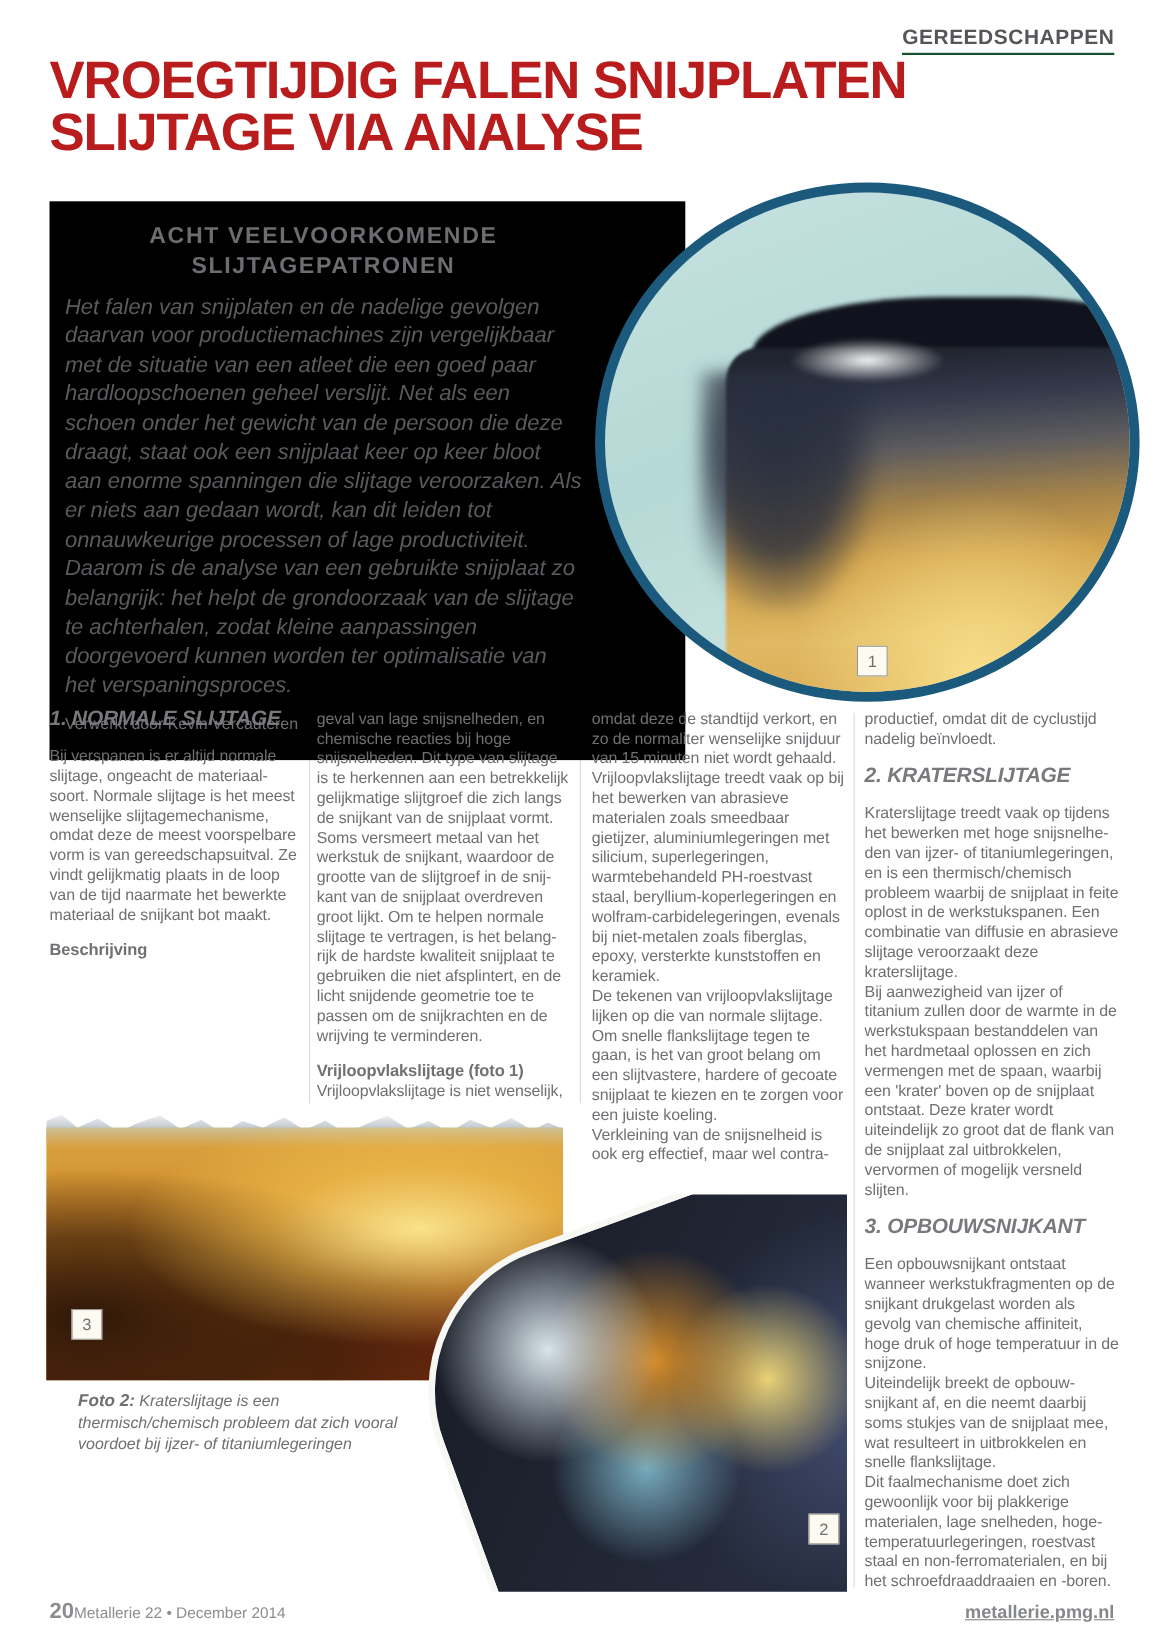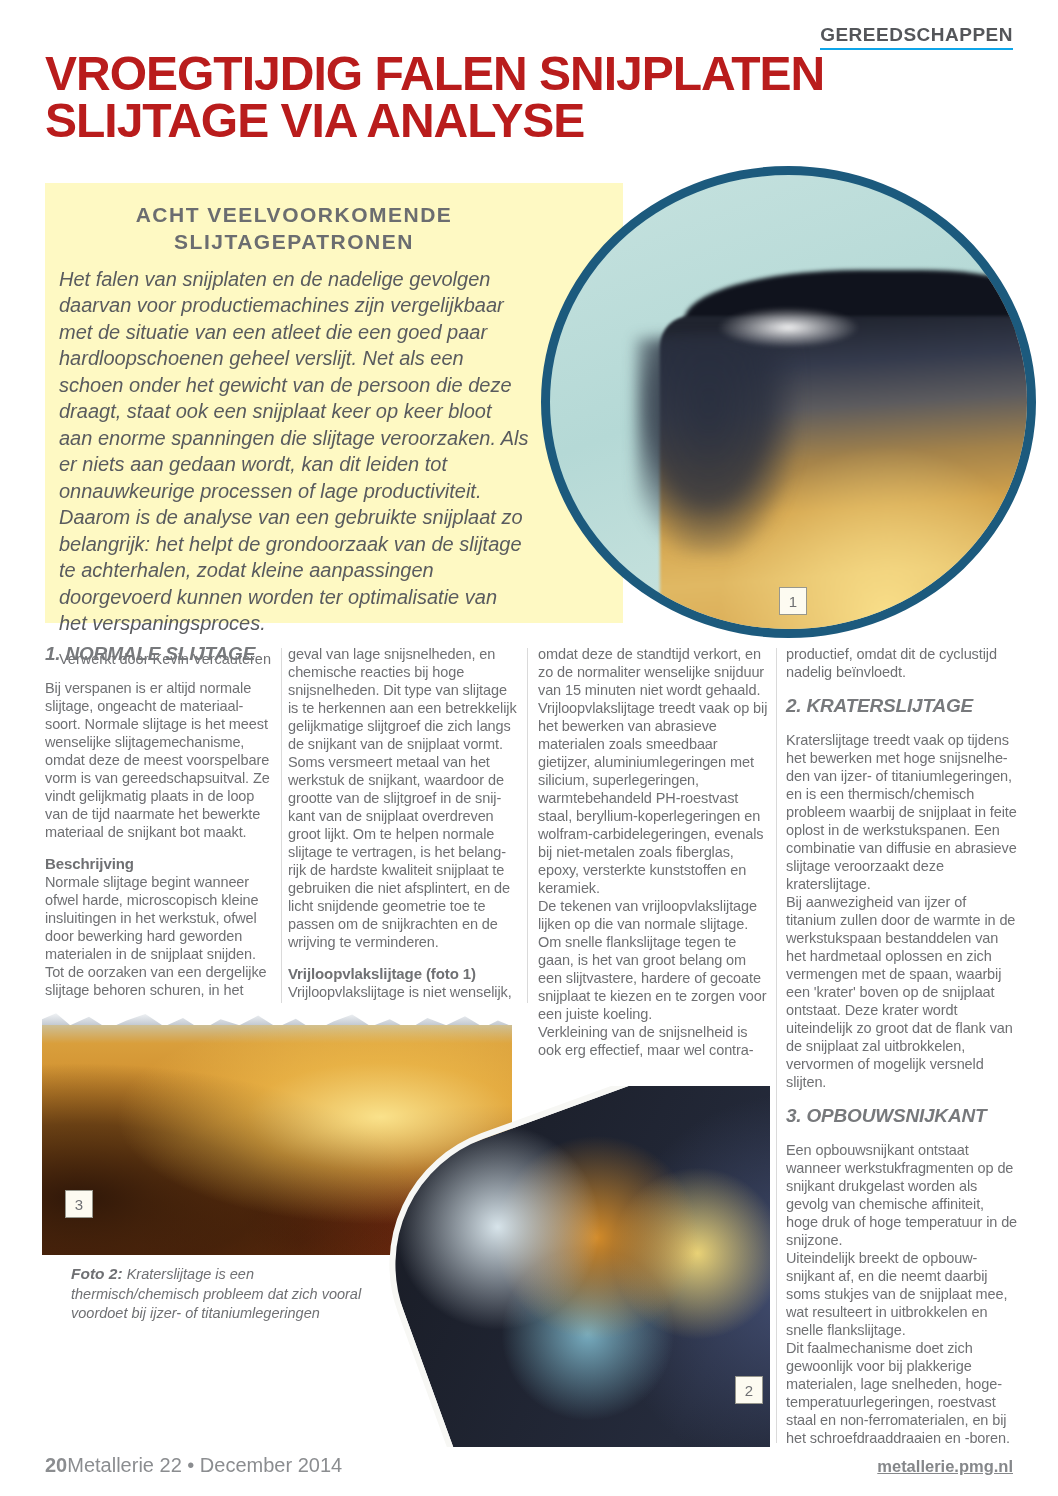--- a/index.html
+++ b/index.html
@@ -3,31 +3,31 @@
 <meta charset="utf-8">
 <style>
   html,body{margin:0;padding:0;background:#ffffff;}
   .page{
     position:relative;width:1058px;height:1496px;background:#ffffff;overflow:hidden;
     font-family:"Liberation Sans",sans-serif;color:#6f7073;
   }
   
   .category{
     position:absolute;top:24px;right:45px;font-size:19px;font-weight:bold;
-    color:#54565a;letter-spacing:.5px;border-bottom:2px solid #0ea5e9;padding-bottom:2px;
+    color:#54565a;letter-spacing:.5px;border-bottom:2px solid #14532d;padding-bottom:2px;
   }
   
   .title{
     position:absolute;left:45px;top:50px;margin:0;font-size:48px;line-height:.98;
     font-weight:bold;color:#b91c1c;letter-spacing:-1px;
   }
   
   .intro-box{
-    position:absolute;left:45px;top:183px;width:578px;height:440px;
-    background:#fef9c3;z-index:1;box-sizing:border-box;padding:18px 95px 0 14px;
+    position:absolute;left:45px;top:183px;width:578px;height:508px;
+    background:#000000;z-index:1;box-sizing:border-box;padding:18px 95px 0 14px;
   }
   .intro-heading{
     font-size:21px;font-weight:bold;color:#6b6d70;letter-spacing:1.5px;
     text-align:center;line-height:1.3;width:470px;
   }
   .intro-body{
     margin:10px 0 0 0;font-style:italic;font-size:20px;line-height:26.5px;color:#595b5e;
     width:470px;
   }
   .byline{margin:14px 0 16px 0;font-size:14.5px;color:#6f7073;}
@@ -100,21 +100,21 @@
       linear-gradient(135deg,#181b24 0%,#252b3c 45%,#141821 100%);}
   .label-2{left:405px;top:290px;}
   
   .captions{position:absolute;left:55px;top:1264px;width:328px;z-index:6;
     font-style:italic;font-size:14.5px;line-height:19.5px;color:#6f7073;}
   .caption{margin:0 0 19px 16px;}
   .caption .cap-label{font-weight:bold;font-size:15.5px;margin-right:4px;}
   
   .footer-left{position:absolute;left:45px;top:1454px;display:flex;align-items:baseline;z-index:2;}
   .page-number{font-size:20px;font-weight:bold;color:#8b8d90;margin-right:0;}
-  .edition{font-size:20px;color:#8b8d90;}
+  .edition{font-size:14px;color:#8b8d90;}
   .website{position:absolute;right:45px;top:1457px;font-size:16.5px;font-weight:bold;
     color:#85878a;text-decoration:underline;z-index:2;}
 </style>
 </head>
 <body>
 
 <div class="page">
 
   <div class="category">GEREEDSCHAPPEN</div>
 
@@ -141,21 +141,20 @@
   </div>
 
   <div class="col-rule rule-1"></div>
   <div class="col-rule rule-2"></div>
   <div class="col-rule rule-3"></div>
 
   <div class="col col-1">
     <h2 class="sec-heading">1. NORMALE SLIJTAGE</h2>
     <p>Bij verspanen is er altijd normale slijtage, ongeacht de materiaal-soort. Normale slijtage is het meest wenselijke slijtagemechanisme, omdat deze de meest voorspelbare vorm is van gereedschapsuitval. Ze vindt gelijkmatig plaats in de loop van de tijd naarmate het bewerkte materiaal de snijkant bot maakt.</p>
     <h3 class="subhead">Beschrijving</h3>
-    <p>Normale slijtage begint wanneer ofwel harde, microscopisch kleine insluitingen in het werkstuk, ofwel door bewerking hard geworden materialen in de snijplaat snijden. Tot de oorzaken van een dergelijke slijtage behoren schuren, in het</p>
   </div>
 
   <div class="col col-2">
     <p>geval van lage snijsnelheden, en chemische reacties bij hoge snijsnelheden. Dit type van slijtage is te herkennen aan een betrekkelijk gelijkmatige slijtgroef die zich langs de snijkant van de snijplaat vormt. Soms versmeert metaal van het werkstuk de snijkant, waardoor de grootte van de slijtgroef in de snij-kant van de snijplaat overdreven groot lijkt. Om te helpen normale slijtage te vertragen, is het belang-rijk de hardste kwaliteit snijplaat te gebruiken die niet afsplintert, en de licht snijdende geometrie toe te passen om de snijkrachten en de wrijving te verminderen.</p>
     <h3 class="subhead">Vrijloopvlakslijtage (foto 1)</h3>
     <p>Vrijloopvlakslijtage is niet wenselijk,</p>
   </div>
 
   <div class="col col-3">
     <p class="preline">omdat deze de standtijd verkort, en zo de normaliter wenselijke snijduur van 15 minuten niet wordt gehaald. Vrijloopvlakslijtage treedt vaak op bij het bewerken van abrasieve materialen zoals smeedbaar

